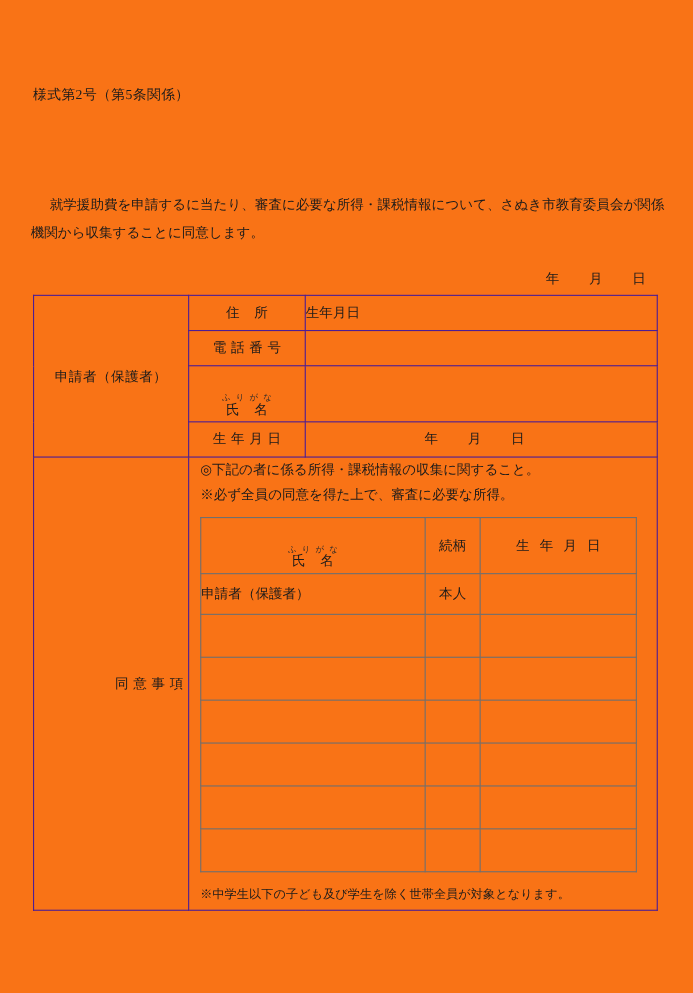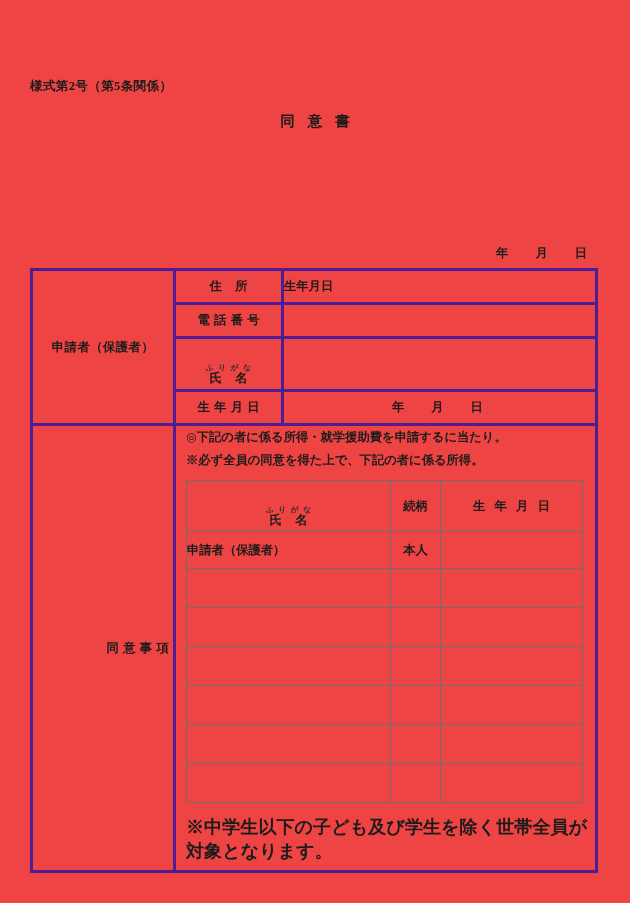--- a/index.html
+++ b/index.html
@@ -11,22 +11,21 @@
     width: 630px;
     height: 903px;
     position: relative;
     font-family: "Liberation Serif", "DejaVu Serif", serif;
     color: #1b1b1b;
     overflow: hidden;
   }
   .page {
     position: absolute;
     inset: 0;
-    background: #ef4444;
-    font-weight: bold;
+    background: #f97316;
   }
 
   
   .form-number {
     position: absolute;
     left: 30px;
     top: 78px;
     font-size: 12.5px;
     letter-spacing: 0.4px;
     white-space: nowrap;
@@ -69,21 +68,21 @@
   .main-table {
     position: absolute;
     left: 30px;
     top: 268px;
     width: 568px;
     border-collapse: collapse;
     table-layout: fixed;
     font-size: 12.3px;
   }
   .main-table td {
-    border: 3px solid #4c1d95;
+    border: 1px solid #4c1d95;
     padding: 0;
     vertical-align: middle;
   }
   .lbl-applicant {
     text-align: center;
     width: 140px;
     font-size: 12.3px;
     letter-spacing: 0.5px;
   }
   .lbl-field {
@@ -164,34 +163,34 @@
     padding: 4px 0 0 6px;
     height: 36px;
   }
   .row-rel-filled {
     text-align: center;
     vertical-align: middle;
   }
   .blank-row td { height: 38px; }
 
   .footer-note {
-    font-size: 18px;
+    font-size: 11px;
     padding: 12px 0 7px 10px;
     letter-spacing: 0.1px;
   }
 </style>
 </head>
 <body>
 
 <div class="page">
 
   <div class="form-number">様式第2号（第5条関係）</div>
 
-  <div class="doc-title">同意書</div>
-
+
+  <div class="intro">就学援助費を申請するに当たり、審査に必要な所得・課税情報について、さぬき市教育委員会が関係機関から収集することに同意します。</div>
 
   <div class="date-line">
     <span>年</span><span class="g"></span><span>月</span><span class="g"></span><span>日</span>
   </div>
 
   <table class="main-table">
     <tbody>
 
       <tr>
         <td class="lbl-applicant" rowspan="4">申請者（保護者）</td>
@@ -218,22 +217,22 @@
         <td class="lbl-field spread-1">生年月日</td>
         <td class="val-cell">
           <span class="ymd-inline"><span>年</span><span class="g"></span><span>月</span><span class="g"></span><span>日</span></span>
         </td>
       </tr>
 
       <tr>
         <td class="consent-label-cell spread-1">同意事項</td>
         <td class="consent-body-cell" colspan="2">
 
-          <div class="consent-note">◎下記の者に係る所得・就学援助費を申請するに当たり。</div>
-          <div class="consent-note">※必ず全員の同意を得た上で、下記の者に係る所得。</div>
+          <div class="consent-note">◎下記の者に係る所得・課税情報の収集に関すること。</div>
+          <div class="consent-note">※必ず全員の同意を得た上で、審査に必要な所得。</div>
 
           <table class="members-table">
             <tbody>
               <tr>
                 <td class="mh-name">
                   <span class="furigana-label">
                     <span class="ruby">ふりがな</span>
                     <span class="base">氏名</span>
                   </span>
                 </td>

